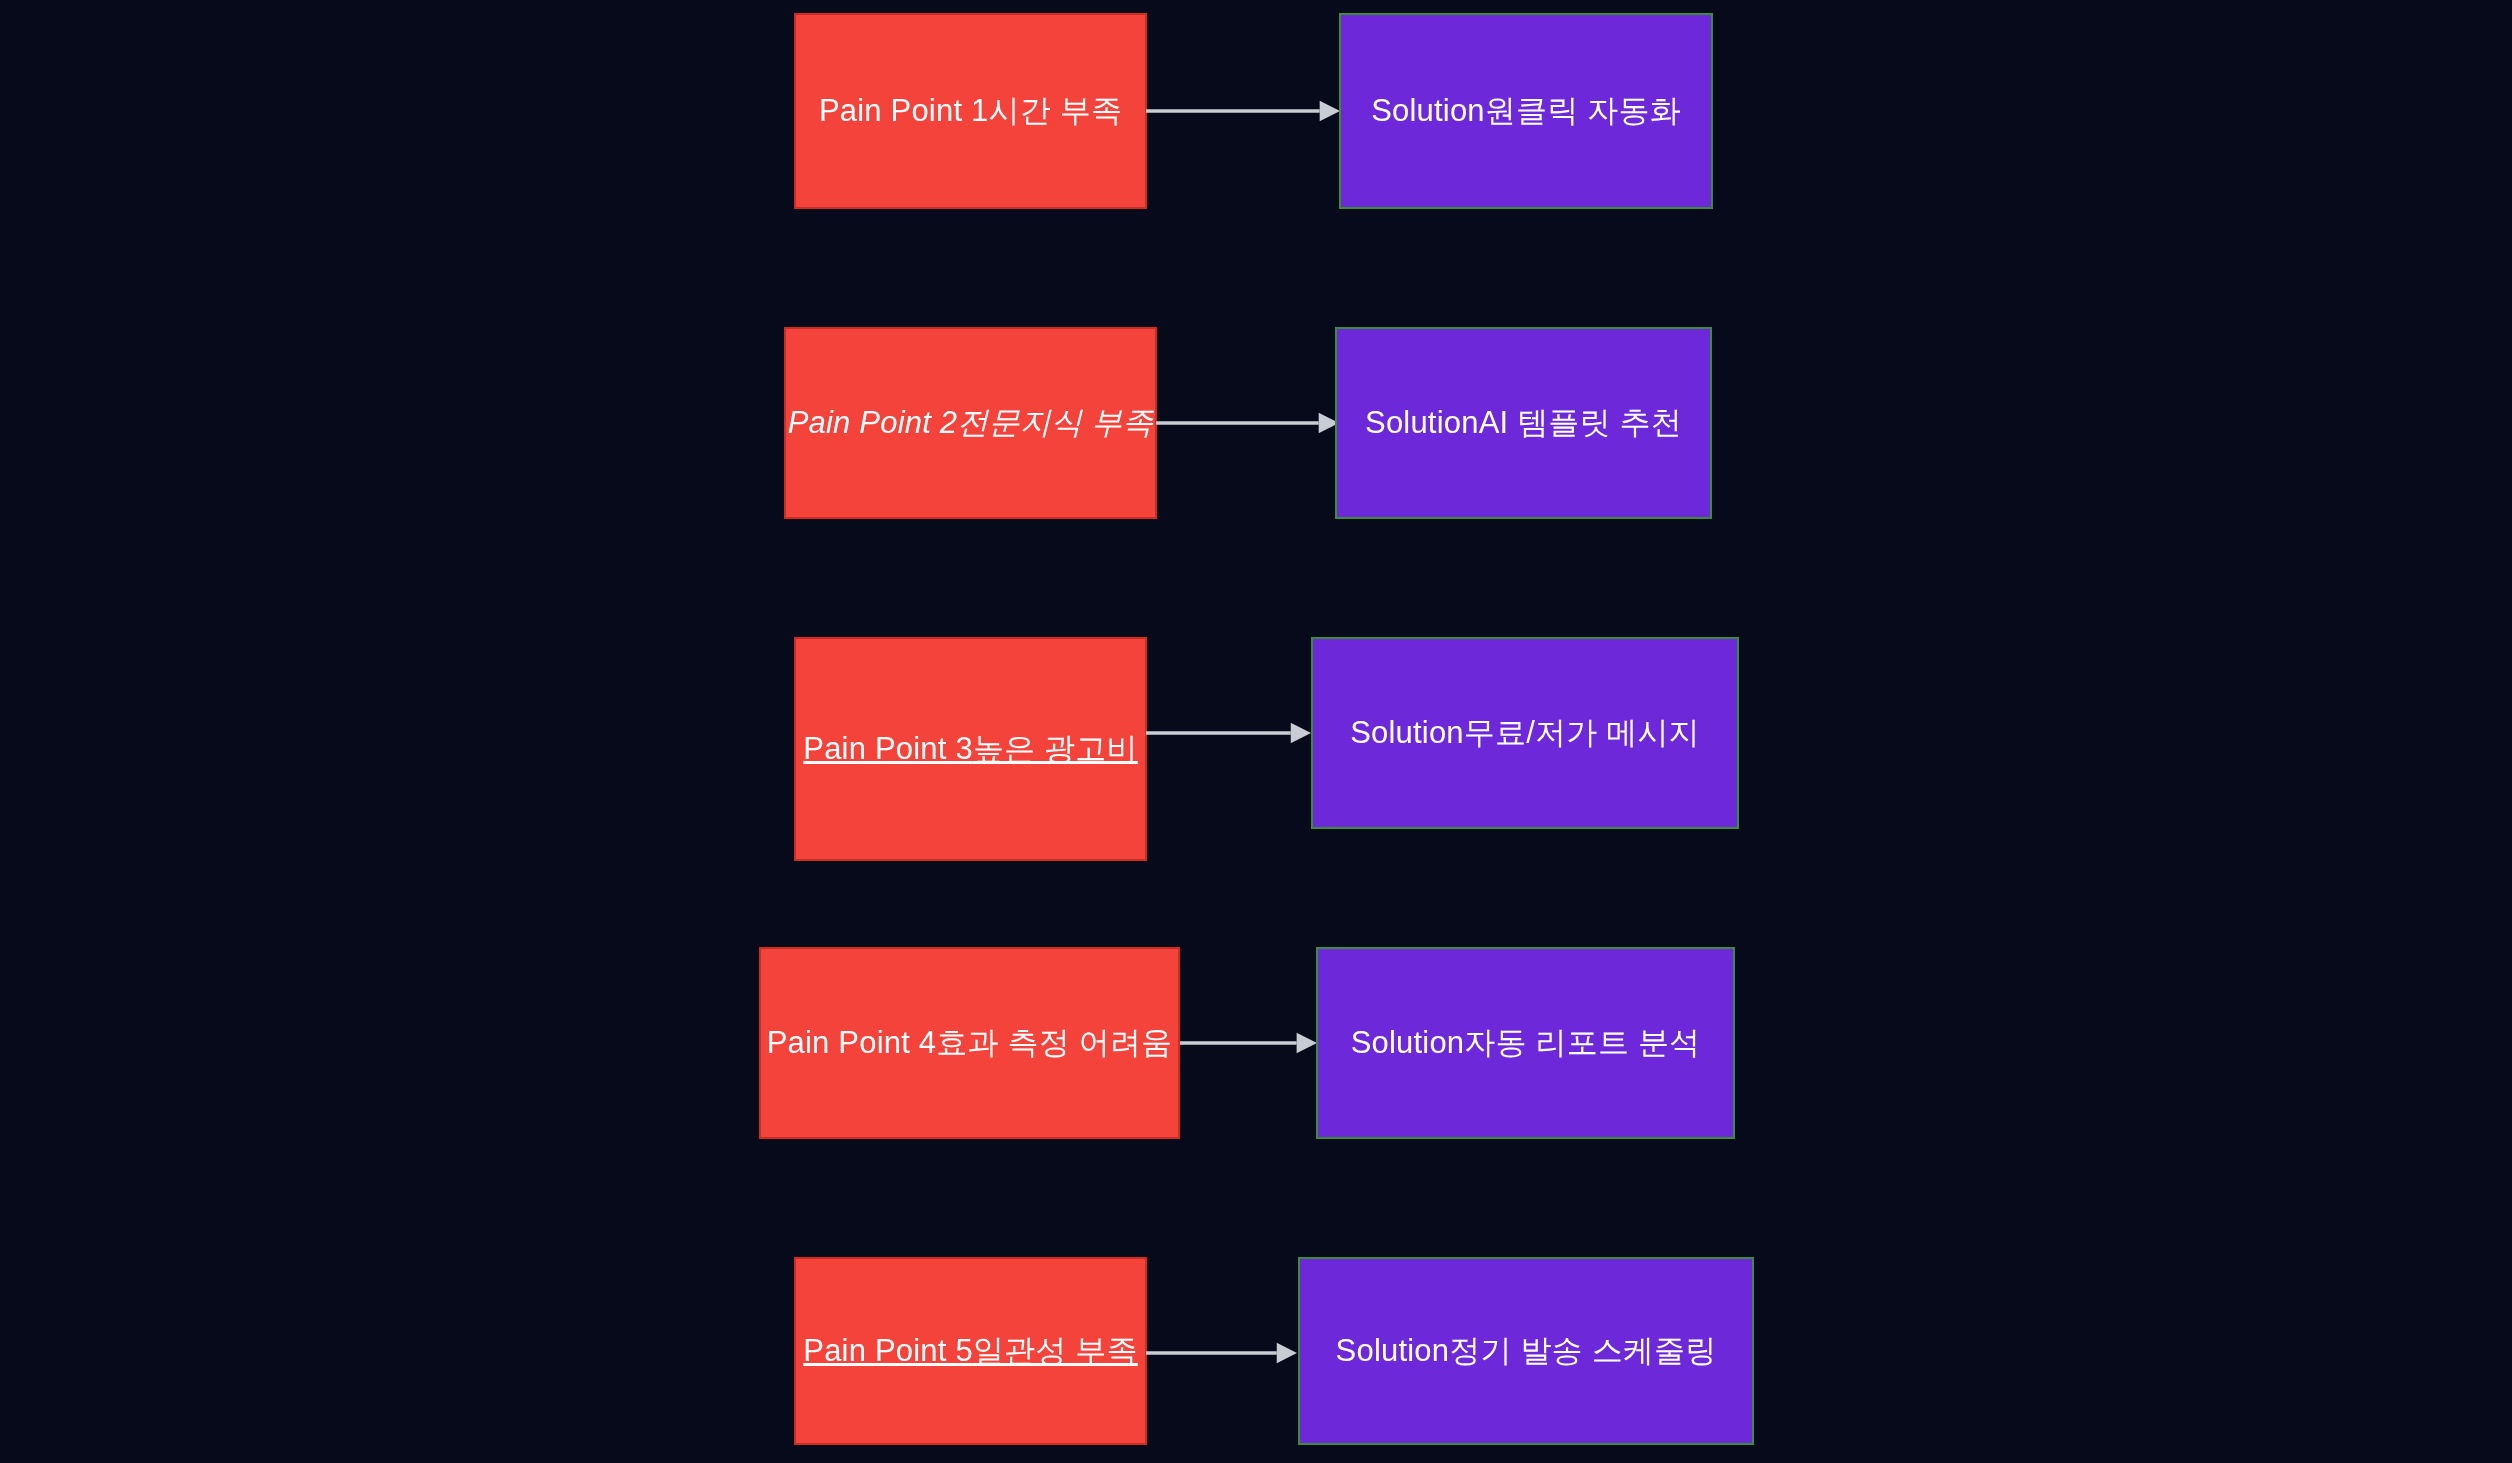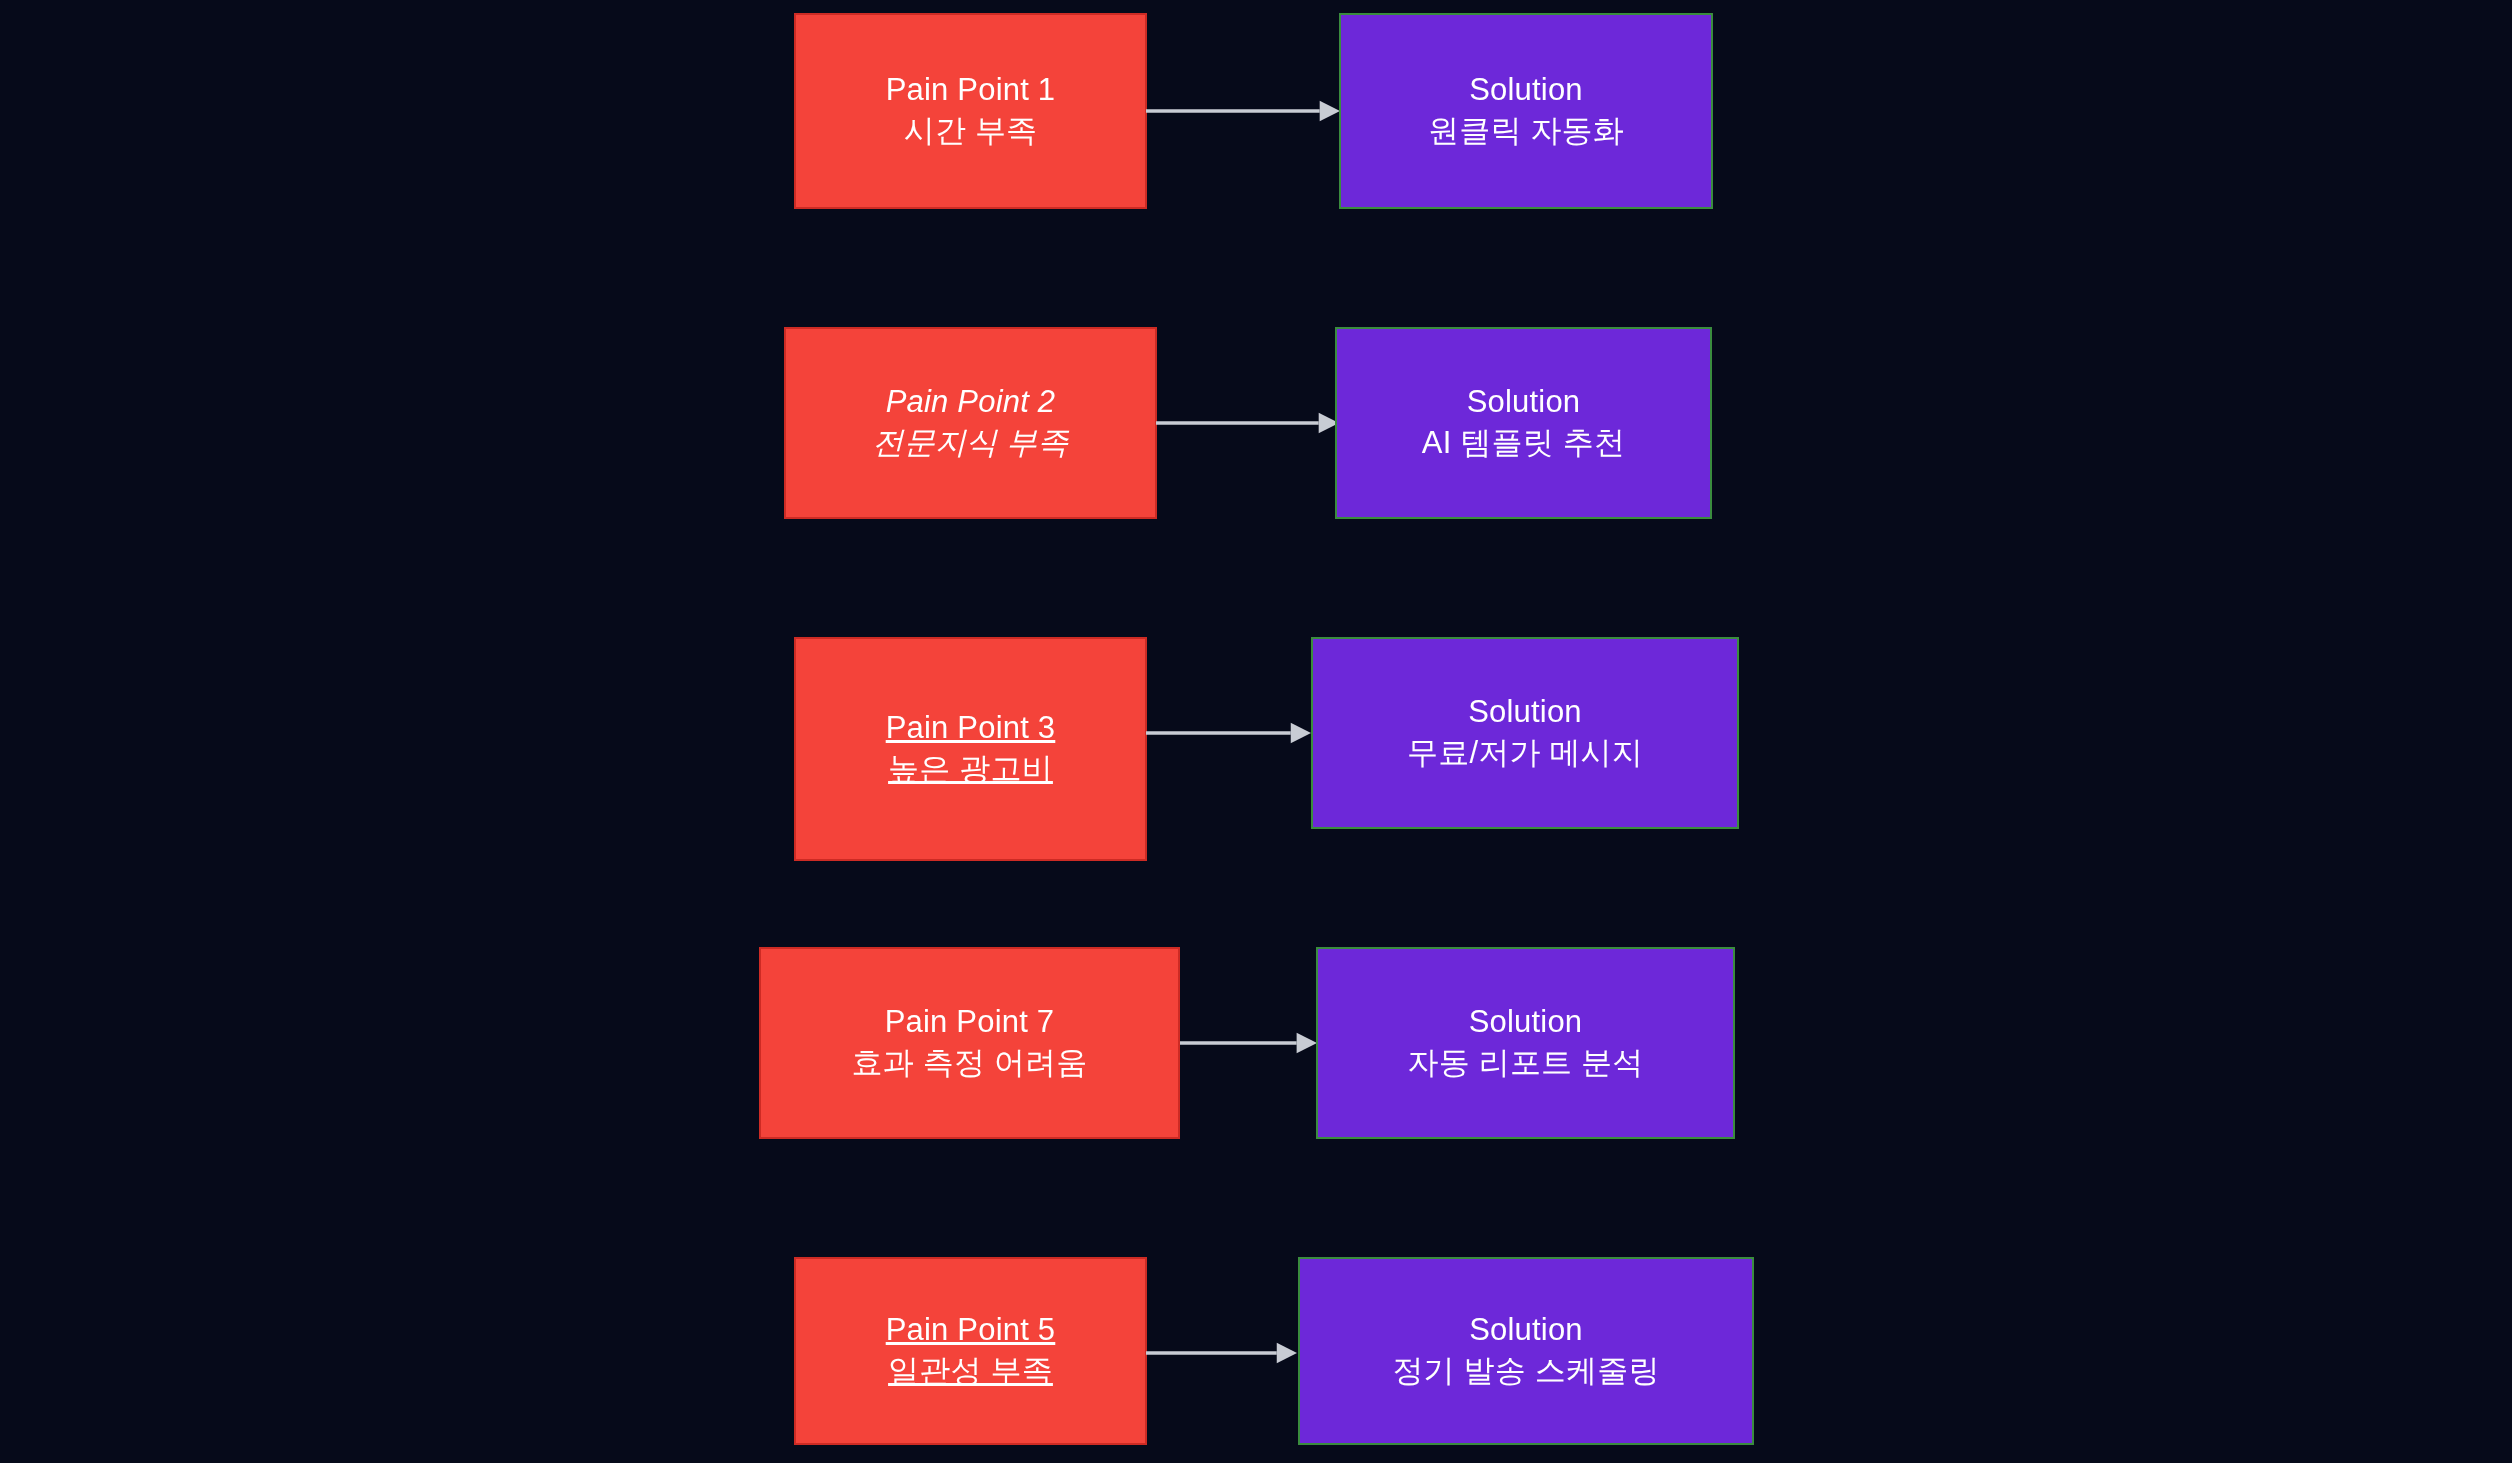--- a/index.html
+++ b/index.html
@@ -14,21 +14,21 @@
     position: relative;
     width: 2512px;
     height: 1464px;
     background: #060a1a;
     overflow: hidden;
   }
   .node {
     position: absolute;
     box-sizing: border-box;
     display: flex;
-    flex-direction: column;
+    flex-direction: row;
     align-items: center;
     justify-content: center;
     text-align: center;
     color: #ffffff;
     font-size: 31px;
     line-height: 1.32;
     letter-spacing: 0.2px;
     border-style: solid;
     border-width: 2.8px;
   }
@@ -99,21 +99,21 @@
       <line x1="0" y1="15" x2="157" y2="15" stroke="#c8ccd4" stroke-width="4"></line>
       <polygon points="157,4 179,15 157,26" fill="#c8ccd4"></polygon>
     </svg>
   </div>
   <div class="node solution" style="left:1311px; top:637px; width:428px; height:192px;">
     <span class="line1">Solution</span>
     <span class="line2">무료/저가 메시지</span>
   </div>
 
   <div class="node pain" style="left:759px; top:947px; width:421px; height:192px;">
-    <span class="line1">Pain Point 7</span>
+    <span class="line1">Pain Point 4</span>
     <span class="line2">효과 측정 어려움</span>
   </div>
   <div class="edge" style="left:1180px; top:1029px; width:137px;">
     <svg width="137" height="28" viewBox="0 0 148 30">
       <line x1="0" y1="15" x2="126" y2="15" stroke="#c8ccd4" stroke-width="4"></line>
       <polygon points="126,4 148,15 126,26" fill="#c8ccd4"></polygon>
     </svg>
   </div>
   <div class="node solution" style="left:1316px; top:947px; width:419px; height:192px;">
     <span class="line1">Solution</span>

